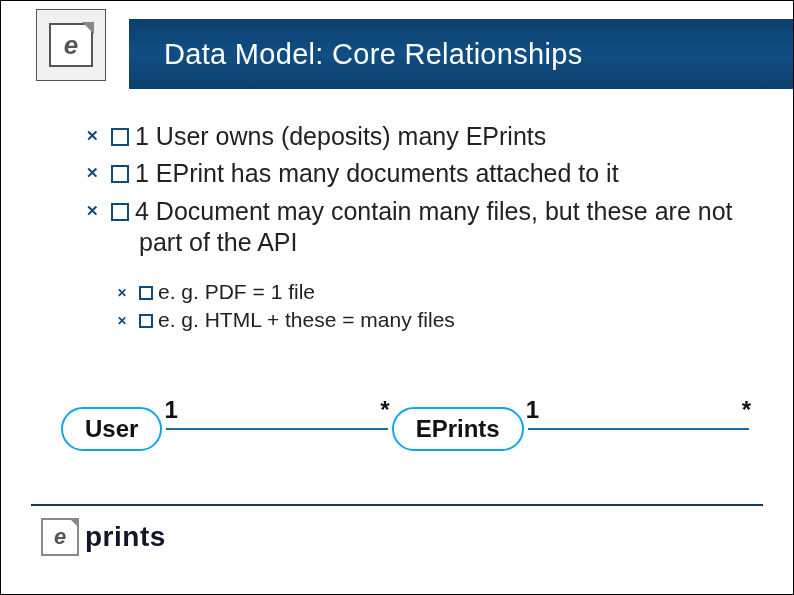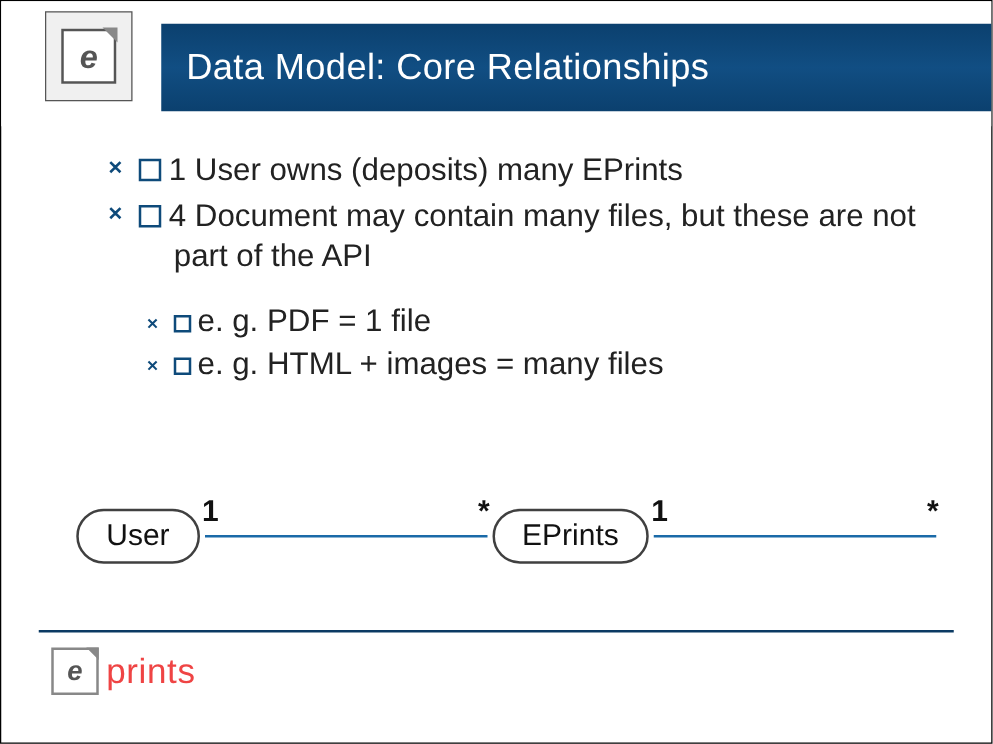--- a/index.html
+++ b/index.html
@@ -57,21 +57,21 @@
     top: 18px;
     right: 0;
     height: 70px;
     background: linear-gradient(to bottom, #0b406e 0%, #114e83 50%, #0b406e 100%);
     display: flex;
     align-items: center;
   }
   .title-text {
     color: #fff;
     font-size: 29px;
-    padding-left: 20px;
+    padding-left: 35px;
     font-weight: 400;
     letter-spacing: 0.3px;
   }
   .content {
     position: absolute;
     top: 120px;
     left: 110px;
     right: 60px;
   }
   .bullet-list {
@@ -102,21 +102,21 @@
     font-size: 15px;
     color: #0e4a7a;
     font-weight: bold;
   }
   .sub-list {
     list-style: none;
     margin-top: 20px;
     margin-left: 40px;
   }
   .sub-list > li {
-    font-size: 25px;
+    font-size: 21px;
     color: #222;
     line-height: 1.35;
     padding-left: 12px;
     text-indent: -24px;
   }
   .sub-bullet-icon {
     display: inline-block;
     width: 14px;
     height: 14px;
     border: 2px solid #0e4a7a;
@@ -136,26 +136,26 @@
   .diagram {
     position: absolute;
     top: 398px;
     left: 60px;
     right: 40px;
     height: 60px;
     display: flex;
     align-items: center;
   }
   .entity {
-    border: 2px solid #404040;
+    border: 2px solid #0ea5e9;
     border-radius: 22px;
     padding: 6px 22px;
     font-size: 24px;
     color: #111;
-    font-weight: 400;
+    font-weight: 700;
     background: #fff;
   }
   .rel-line {
     flex: 1;
     position: relative;
     height: 2px;
     background: #1a6aa8;
     margin: 0 4px;
   }
   .rel-left-label {
@@ -214,45 +214,46 @@
   .footer-logo-box::before {
     content: "";
     position: absolute;
     right: -2px;
     top: -2px;
     border-top: 10px solid #888;
     border-left: 10px solid transparent;
   }
   .footer-logo-text {
     font-size: 28px;
-    font-weight: 400;
-    color: #ef4444;
+    font-weight: 700;
+    color: #0f172a;
     letter-spacing: 0.5px;
   }
 </style>
 </head>
 <body>
 
 <div class="header">
   <div class="header-logo">
     <div class="header-logo-box">e</div>
   </div>
   <div class="title-bar">
     <div class="title-text">Data Model: Core Relationships</div>
   </div>
 </div>
 
 <div class="content">
   <ul class="bullet-list">
     <li><span class="bullet-icon"></span><span>1 User owns (deposits) many EPrints</span></li>
+    <li><span class="bullet-icon"></span><span>1 EPrint has many documents attached to it</span></li>
     <li><span class="bullet-icon"></span><span>4 Document may contain many files, but these are not part of the API</span></li>
   </ul>
   <ul class="sub-list">
     <li><span class="sub-bullet-icon"></span><span>e. g. PDF = 1 file</span></li>
-    <li><span class="sub-bullet-icon"></span><span>e. g. HTML + images = many files</span></li>
+    <li><span class="sub-bullet-icon"></span><span>e. g. HTML + these = many files</span></li>
   </ul>
 </div>
 
 <div class="diagram">
   <div class="entity">User</div>
   <div class="rel-line">
     <span class="rel-left-label">1</span>
     <span class="rel-right-label">*</span>
   </div>
   <div class="entity">EPrints</div>

